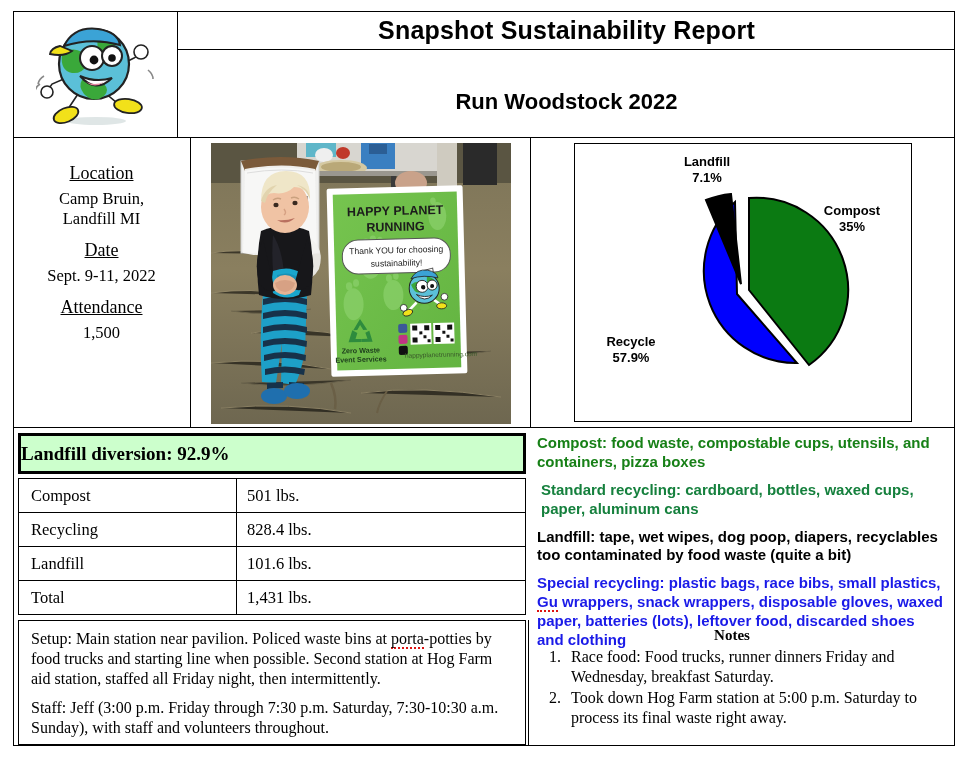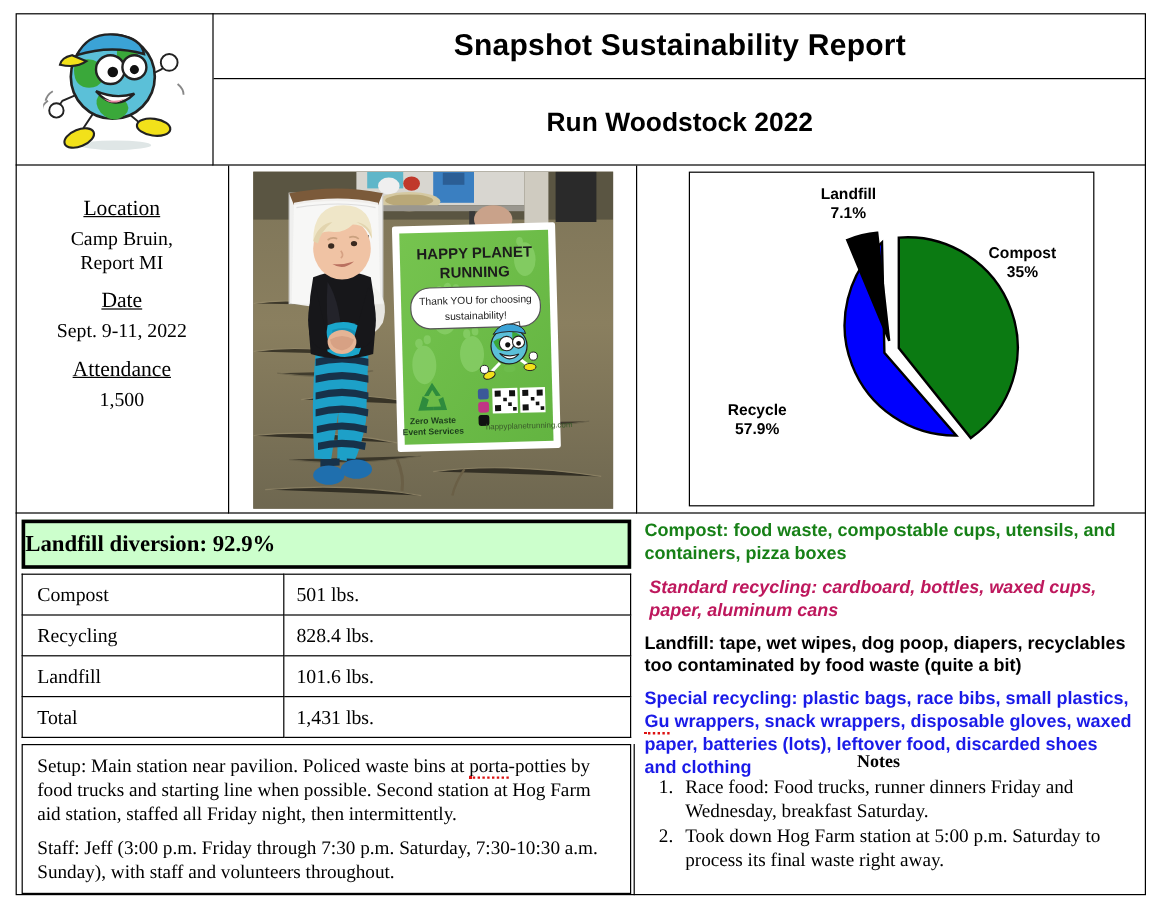--- a/index.html
+++ b/index.html
@@ -4,21 +4,21 @@
 <style>
   html,body{margin:0;padding:0;background:#ffffff;}
   body{width:973px;height:757px;font-family:"Liberation Serif",serif;color:#000;}
   .page{position:relative;width:973px;height:757px;overflow:hidden;background:#fff;}
 
   
   .frame{position:absolute;left:13px;top:11px;width:942px;height:735px;border:1px solid #000;box-sizing:border-box;}
 
   
   .hdr-logo{position:absolute;left:13px;top:11px;width:165px;height:127px;border-right:1px solid #000;border-bottom:1px solid #000;box-sizing:border-box;display:flex;align-items:center;justify-content:center;}
-  .hdr-t1{position:absolute;left:178px;top:11px;width:777px;height:55px;border-bottom:1px solid #000;box-sizing:border-box;display:flex;align-items:center;justify-content:center;}
+  .hdr-t1{position:absolute;left:178px;top:11px;width:777px;height:39px;border-bottom:1px solid #000;box-sizing:border-box;display:flex;align-items:center;justify-content:center;}
   .hdr-t2{position:absolute;left:178px;top:66px;width:777px;height:72px;border-bottom:1px solid #000;box-sizing:border-box;display:flex;align-items:center;justify-content:center;}
   .title1{font-family:"Liberation Sans",sans-serif;font-weight:bold;font-size:25px;letter-spacing:.2px;}
   .title2{font-family:"Liberation Sans",sans-serif;font-weight:bold;font-size:22px;}
 
   
   .info{position:absolute;left:13px;top:138px;width:178px;height:290px;border-right:1px solid #000;border-bottom:1px solid #000;box-sizing:border-box;text-align:center;padding-top:14px;}
   .info .h{text-decoration:underline;font-size:18px;margin-top:11px;}
   .info .v{font-size:16.5px;margin-top:5px;line-height:1.22;}
 
   
@@ -108,21 +108,21 @@
     <span class="title1">Snapshot Sustainability Report</span>
   </div>
   <div class="hdr-t2">
     <span class="title2">Run Woodstock 2022</span>
   </div>
 
   <div class="info">
     <div class="h">Location</div>
     <div class="v">
       <span>Camp Bruin,</span><br>
-      <span>Report MI</span>
+      <span>Landfill MI</span>
     </div>
     <div class="h">Date</div>
     <div class="v">Sept. 9-11, 2022</div>
     <div class="h">Attendance</div>
     <div class="v">1,500</div>
   </div>
 
   <div class="photocell">
     <div class="photo">
       <svg width="300" height="281" viewBox="0 0 300 281">
@@ -349,21 +349,21 @@
         <tr>
           <td class="col1">Total</td>
           <td class="c2">1,431 lbs.</td>
         </tr>
       </tbody>
     </table>
   </div>
 
   <div class="streams">
     <p style="color:#178017;">Compost: food waste, compostable cups, utensils, and containers, pizza boxes</p>
-    <p style="color:#be185d;padding-left:4px;font-style:italic;">Standard recycling: cardboard, bottles, waxed cups, paper, aluminum cans</p>
+    <p style="color:#15803d;padding-left:4px;">Standard recycling: cardboard, bottles, waxed cups, paper, aluminum cans</p>
     <p style="color:#000;">Landfill: tape, wet wipes, dog poop, diapers, recyclables too contaminated by food waste (quite a bit)</p>
     <p style="color:#1a1ae8;"><span>Special recycling: plastic bags, race bibs, small plastics, </span><span class="sq">Gu</span><span> wrappers, snack wrappers, disposable gloves, waxed paper, batteries (lots), leftover food, discarded shoes and clothing</span></p>
   </div>
 
   <div class="setup">
     <p><span>Setup: Main station near pavilion. Policed waste bins at </span><span class="sq">porta</span><span>-potties by food trucks and starting line when possible. Second station at Hog Farm aid station, staffed all Friday night, then intermittently.</span></p>
     <p>Staff: Jeff (3:00 p.m. Friday through 7:30 p.m. Saturday, 7:30-10:30 a.m. Sunday), with staff and volunteers throughout.</p>
   </div>
 
   <div class="vsplit"></div>

